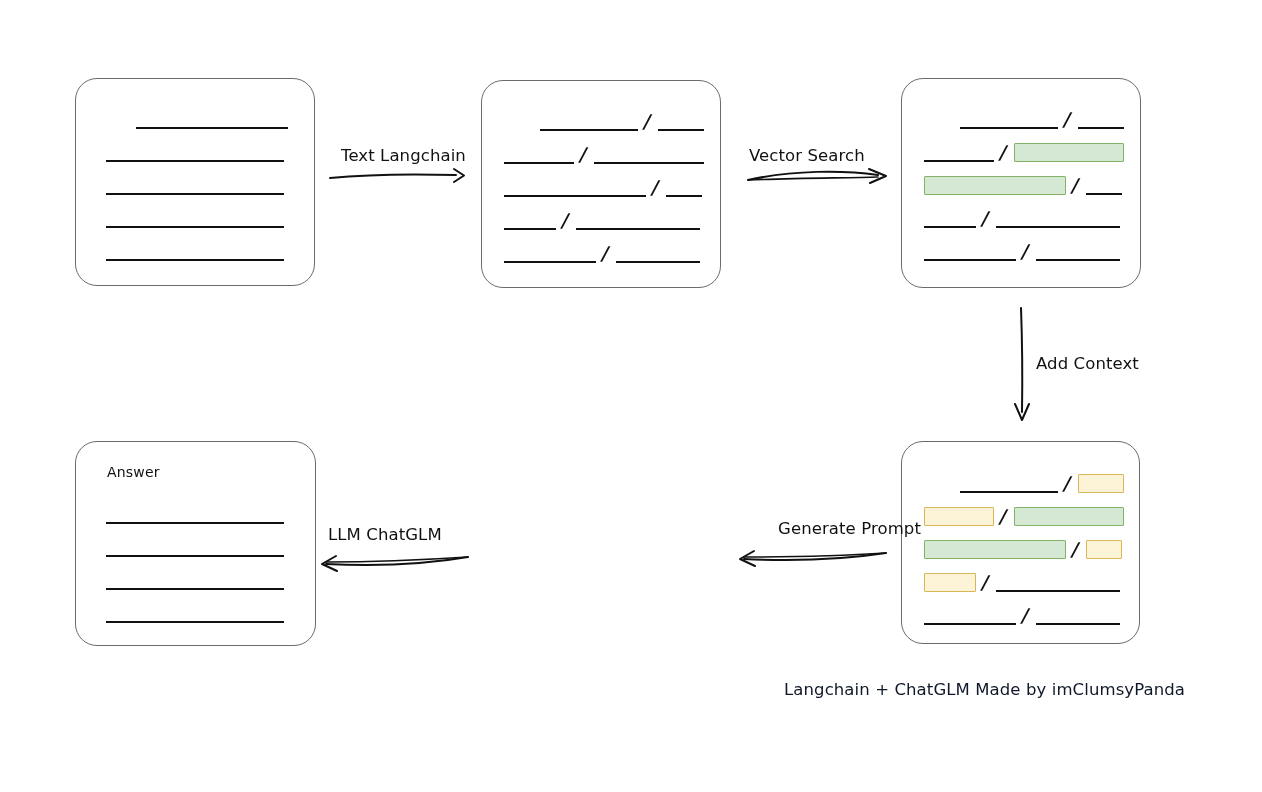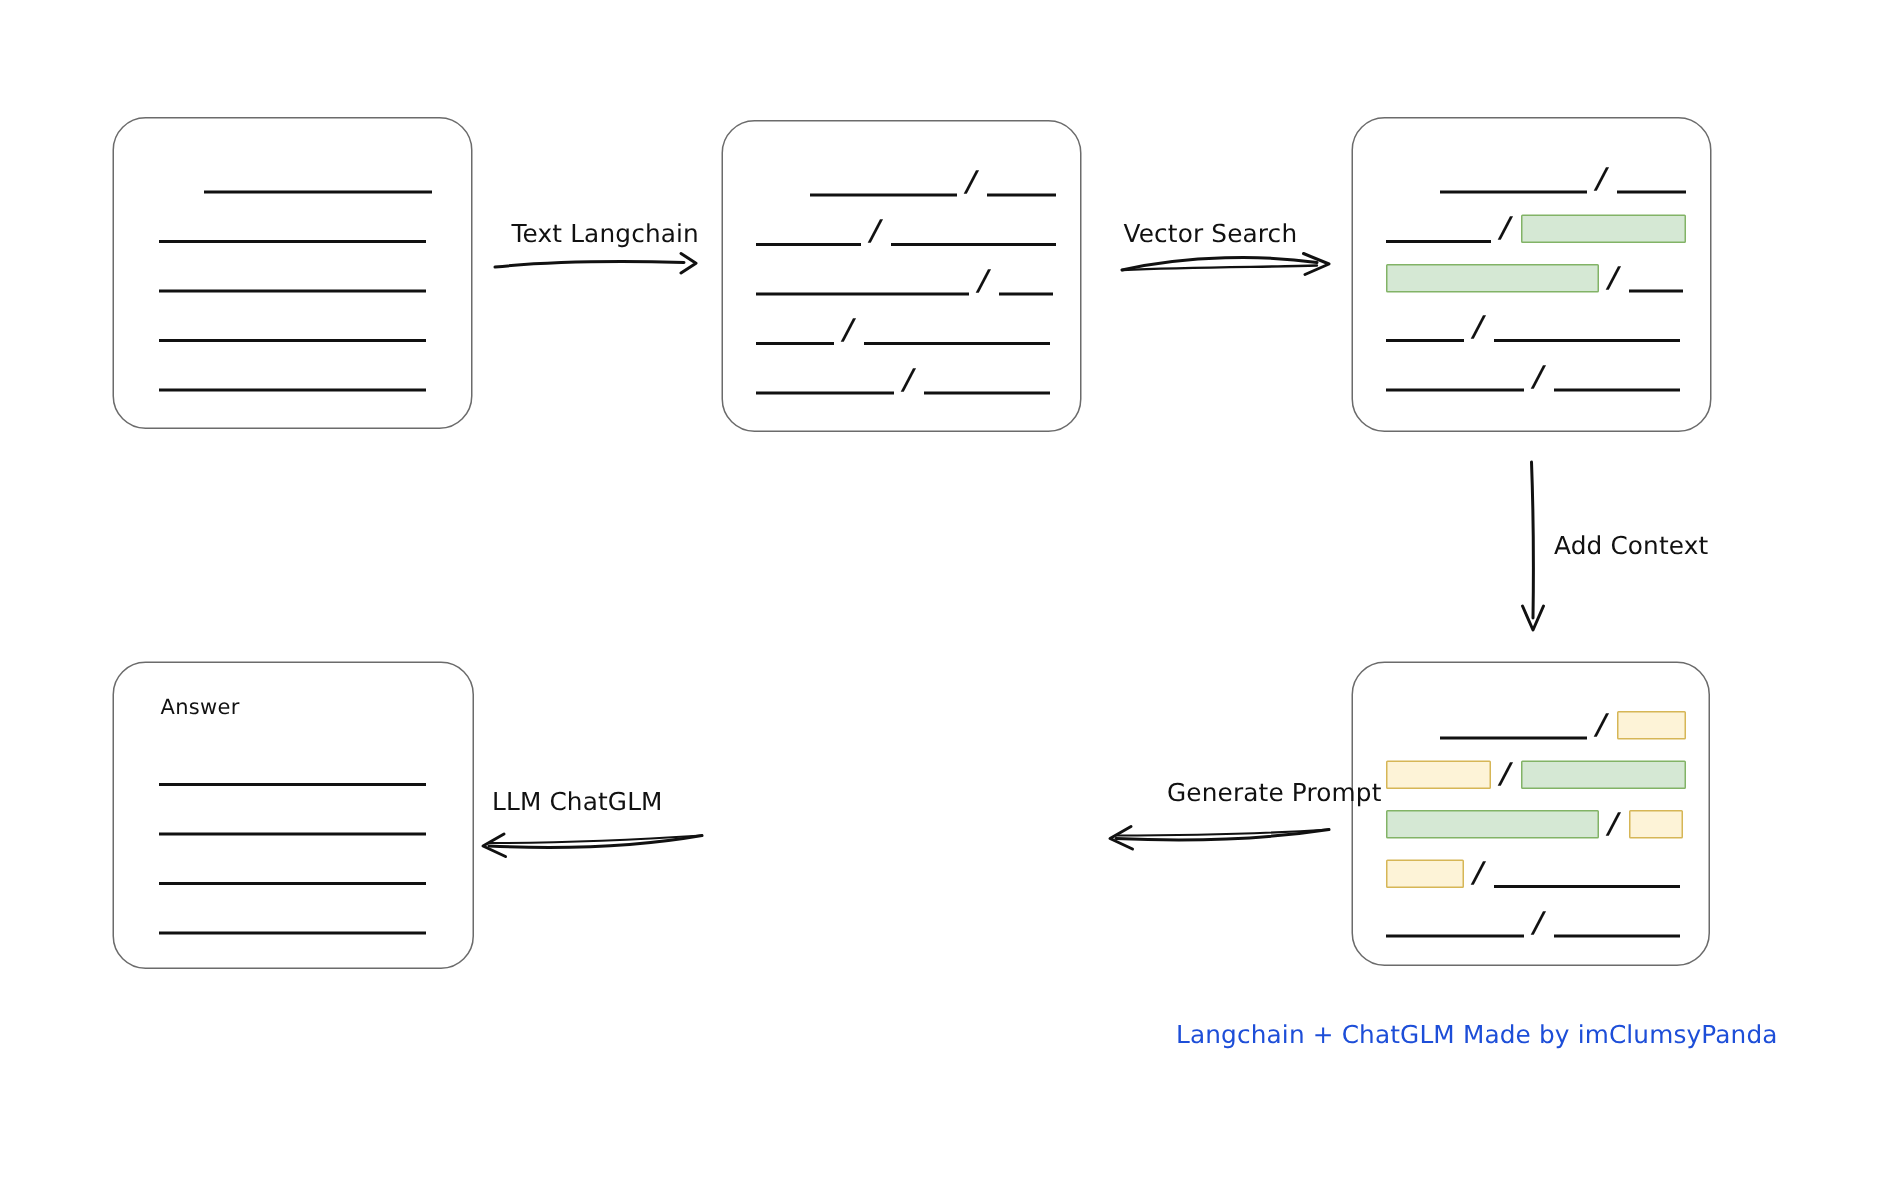--- a/index.html
+++ b/index.html
@@ -69,21 +69,21 @@
     font-family: "DejaVu Sans", sans-serif;
     font-size: 16.5px;
     color: #111111;
     white-space: nowrap;
     letter-spacing: 0.1px;
   }
   .footer {
     position: absolute;
     font-family: "DejaVu Sans", sans-serif;
     font-size: 16.5px;
-    color: #1d4ed8;
+    color: #0f172a;
     white-space: nowrap;
     letter-spacing: 0.1px;
   }
   svg.edge {
     position: absolute;
     overflow: visible;
     pointer-events: none;
   }
 </style>
 </head>

